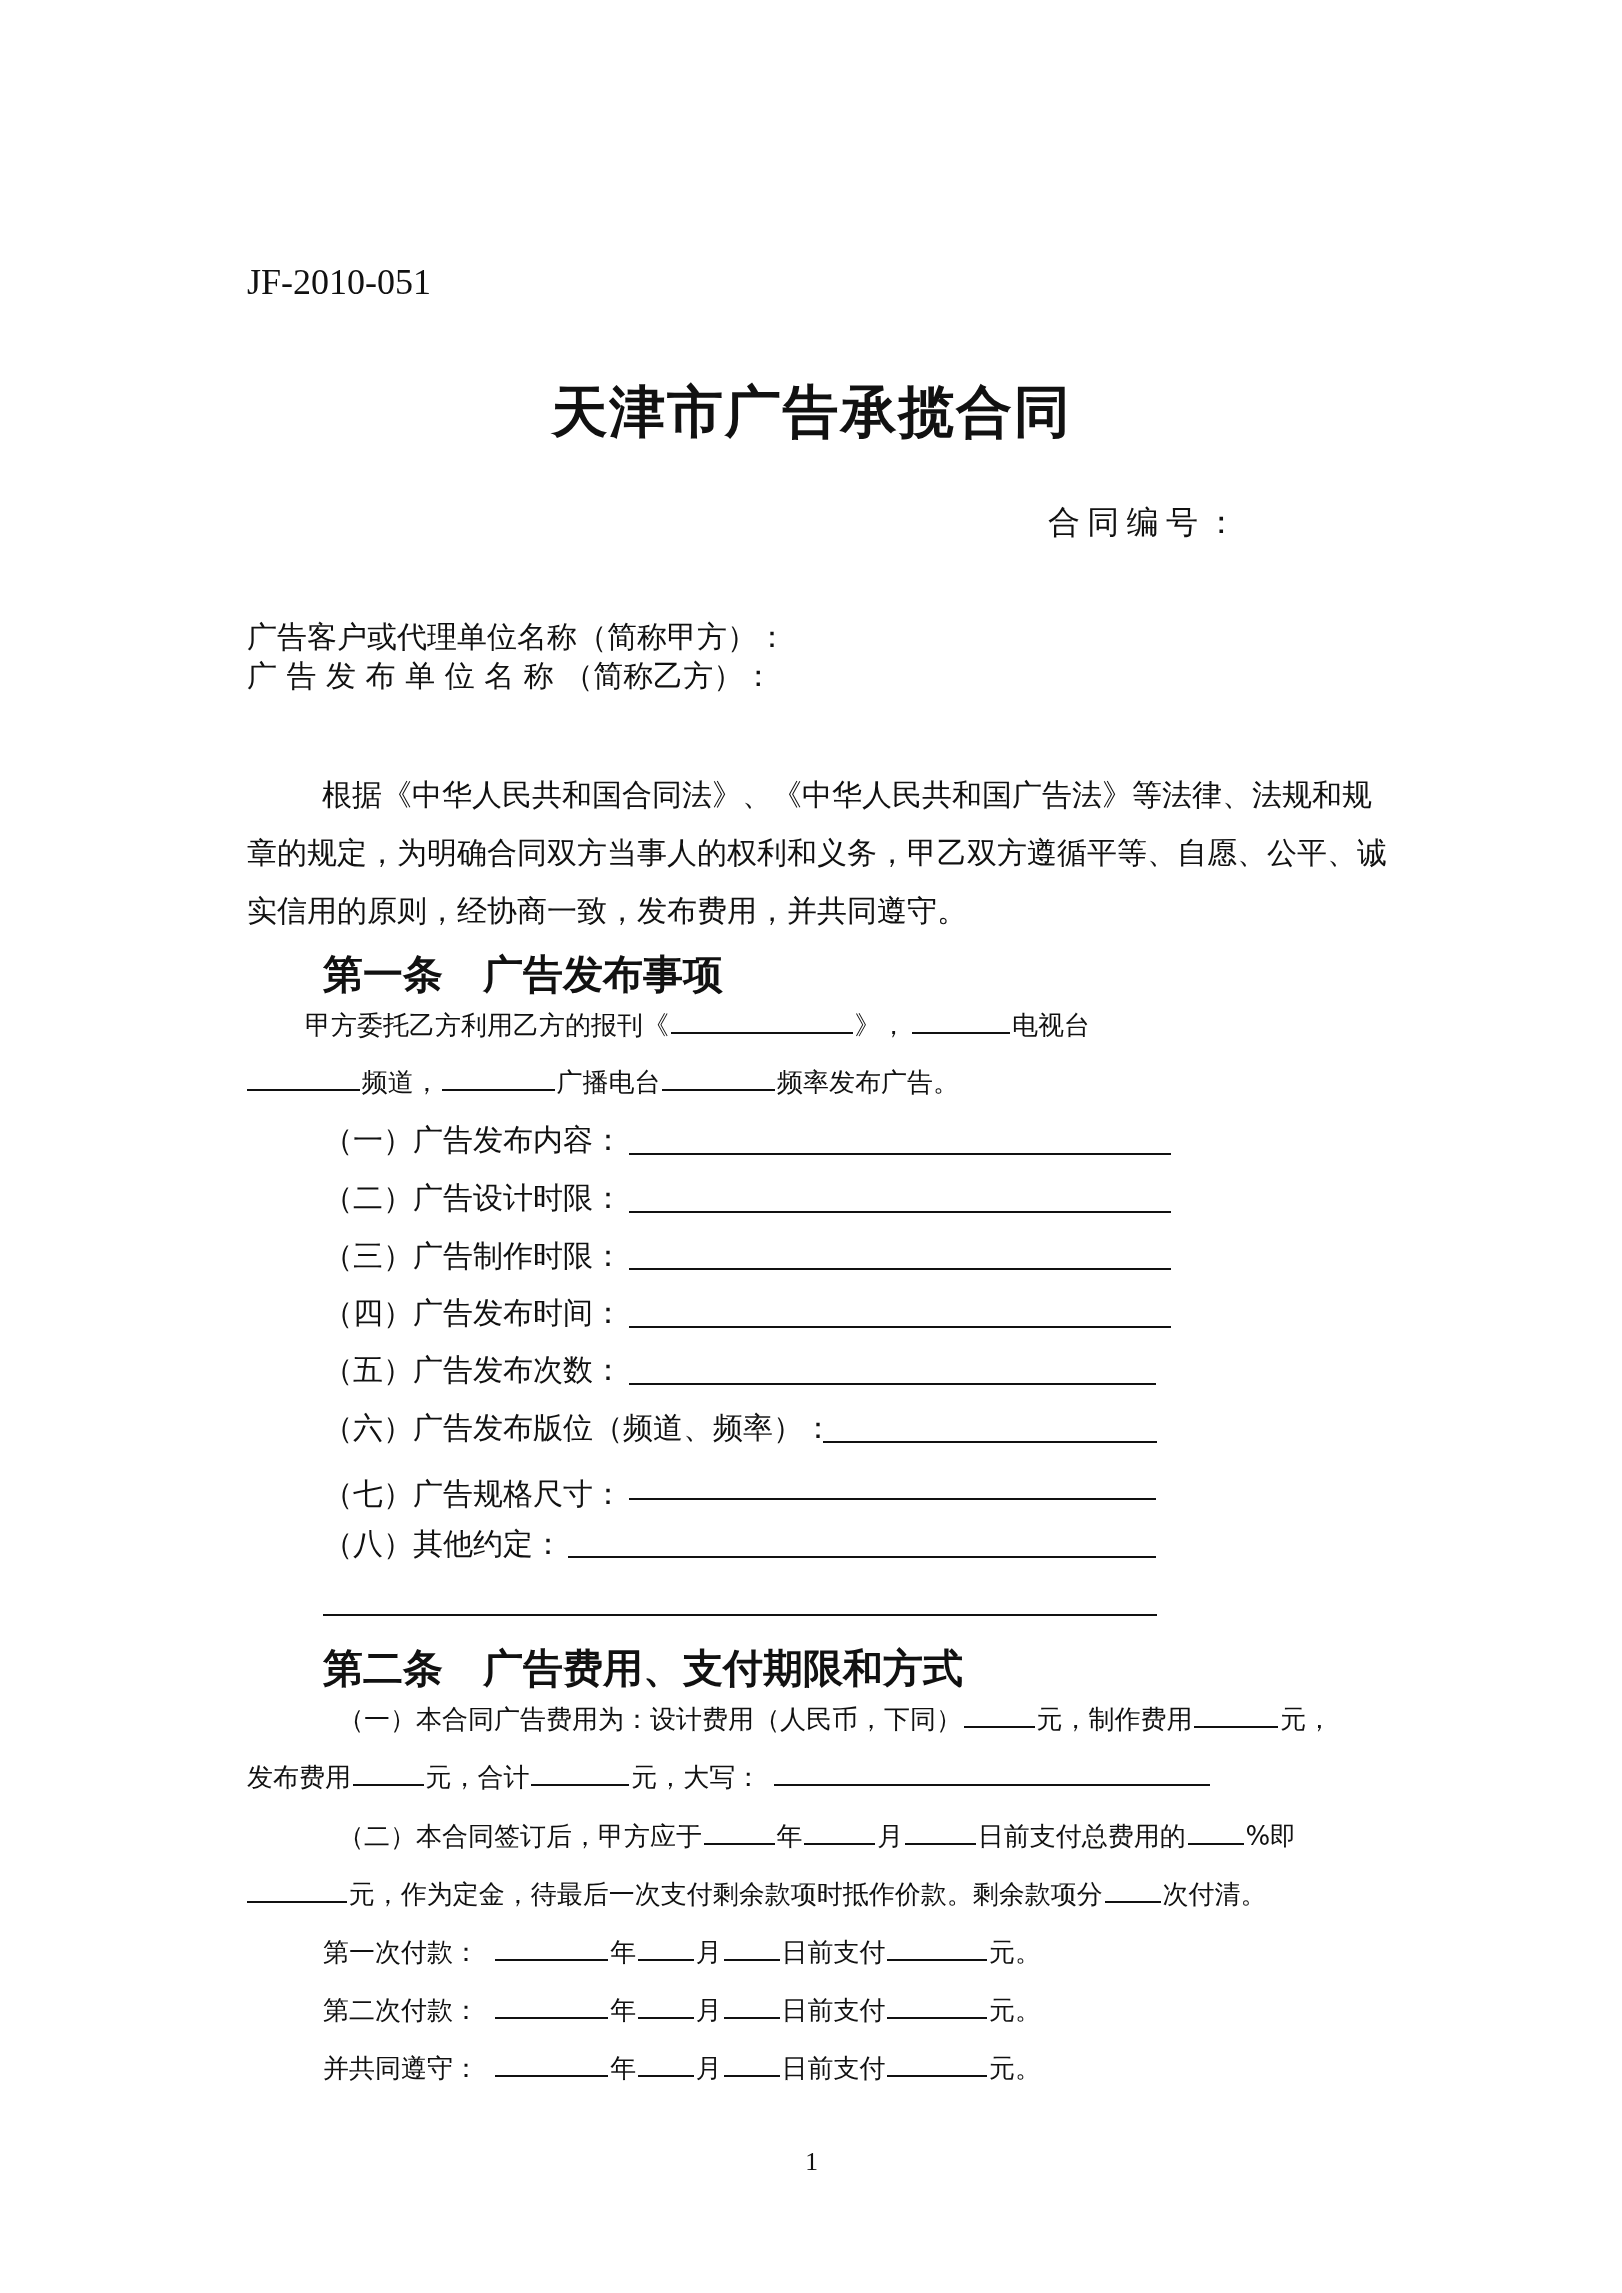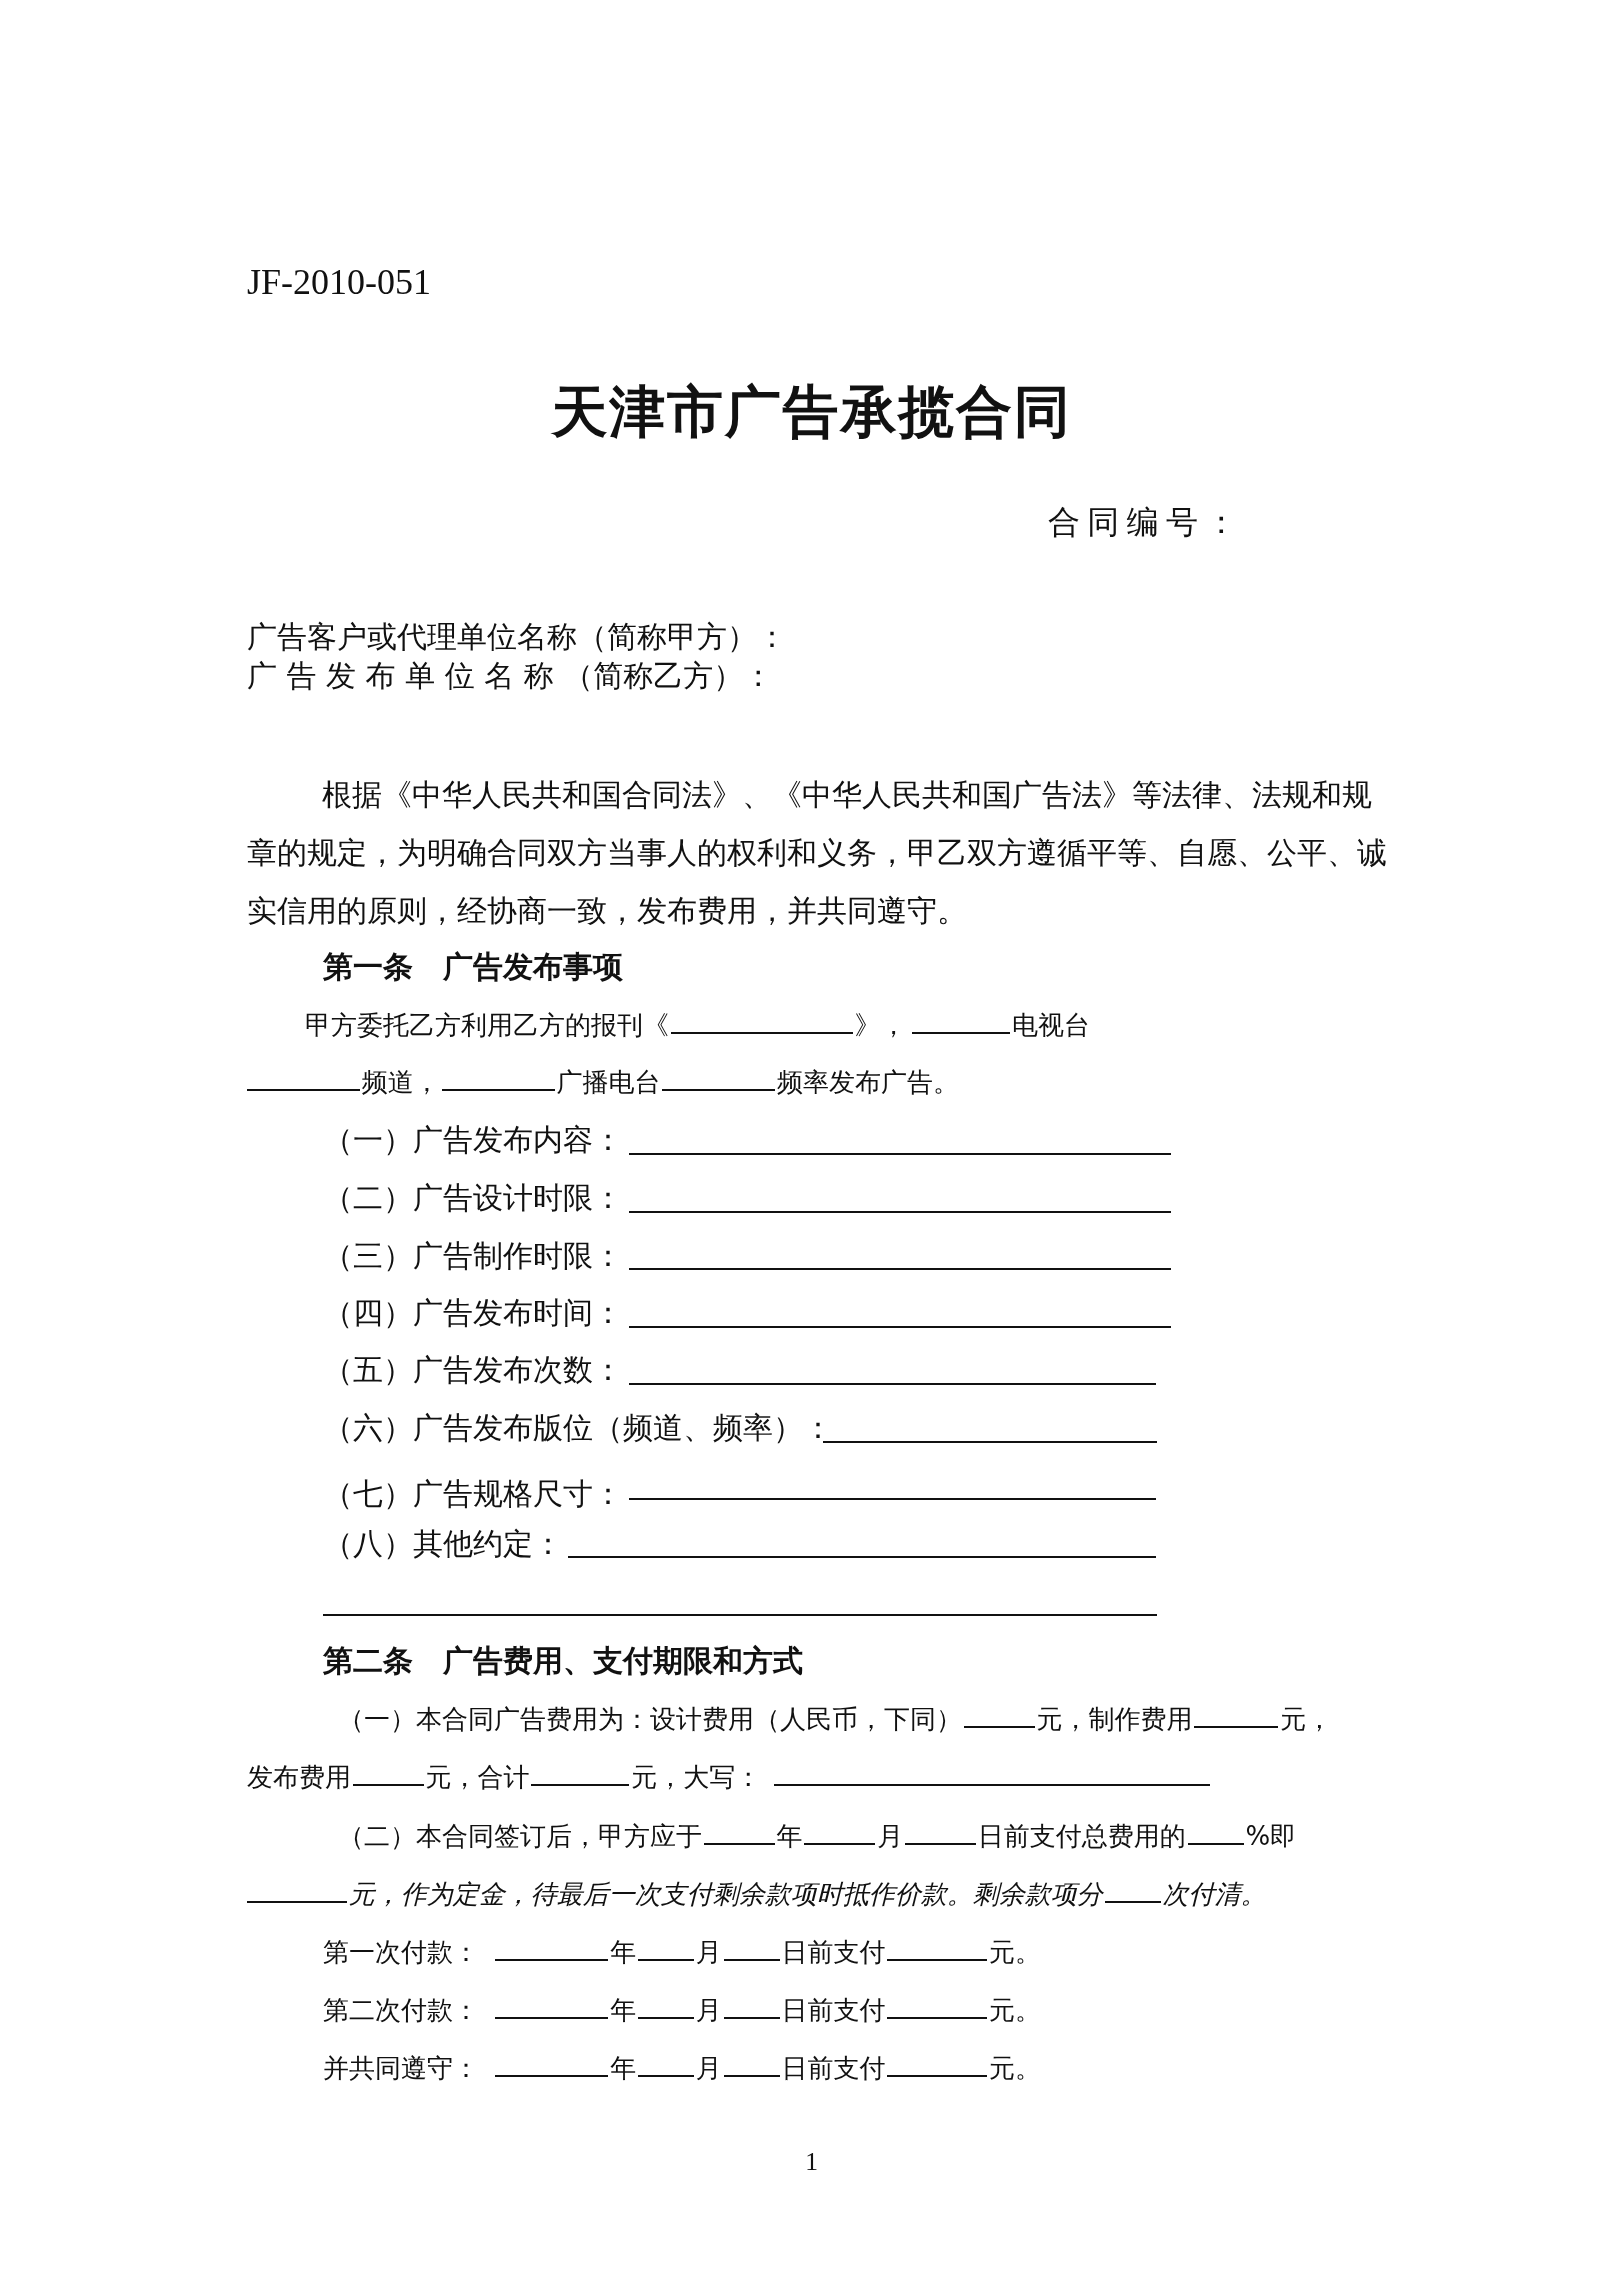--- a/index.html
+++ b/index.html
@@ -7,21 +7,21 @@
   .abs { position: absolute; white-space: nowrap; }
   .sans { font-family: "DejaVu Sans", "Liberation Sans", sans-serif; }
   .serif { font-family: "Liberation Serif", "DejaVu Serif", serif; }
   .body-text { font-size: 26px; line-height: 36px; }
   .u { display: inline-block; border-bottom: 2.7px solid #111; height: 27px; vertical-align: baseline; margin: 0 1.8px; }
   .doc-code { left: 247px; top: 216px; font-size: 36px; margin-top: 45px; }
   .title { left: 0; width: 1623px; text-align: center; top: 375px; font-size: 56px; font-weight: bold; letter-spacing: 1.8px; }
   .contract-no { left: 1048px; top: 501px; font-size: 32px; letter-spacing: 7.3px; }
   .party { font-size: 30px; }
   .para { left: 247px; width: 1146px; font-size: 30px; line-height: 58px; white-space: normal; }
-  .heading { font-weight: bold; font-size: 30px; }
+  .heading { font-weight: bold; font-size: 40px; }
   .item-label { font-size: 30px; }
   .fill-line { position: absolute; border-bottom: 2.7px solid #111; height: 0; }
   .page-num { left: 0; width: 1623px; text-align: center; top: 2147px; font-size: 25.5px; }
 </style>
 </head>
 <body>
 
 <div>
 
   <div class="abs serif doc-code">JF-2010-051</div>
@@ -73,21 +73,21 @@
   <div class="abs sans body-text" style="left:338px; top:1699px;">
     <span>（一）本合同广告费用为：设计费用（人民币，下同）</span><span class="u" style="width:71px;"></span><span>元，制作费用</span><span class="u" style="width:84px;"></span><span>元，</span>
   </div>
   <div class="abs sans body-text" style="left:247px; top:1757px;">
     <span>发布费用</span><span class="u" style="width:71px;"></span><span>元，合计</span><span class="u" style="width:98px;"></span><span>元，大写：</span><span class="u" style="width:436px;margin-left:12.7px;"></span>
   </div>
 
   <div class="abs sans body-text" style="left:338px; top:1816px;">
     <span>（二）本合同签订后，甲方应于</span><span class="u" style="width:71px;"></span><span>年</span><span class="u" style="width:71px;"></span><span>月</span><span class="u" style="width:71px;"></span><span>日前支付总费用的</span><span class="u" style="width:56px;"></span><span>%即</span>
   </div>
-  <div class="abs sans body-text" style="left:247px; top:1874px;font-style:italic;">
+  <div class="abs sans body-text" style="left:247px; top:1874px;">
     <span class="u" style="width:100px;margin-left:0;"></span><span>元，作为定金，待最后一次支付剩余款项时抵作价款。剩余款项分</span><span class="u" style="width:56px;"></span><span>次付清。</span>
   </div>
 
   <div class="abs sans body-text" style="left:323px; top:1932px;">
     <span>第一次付款：</span><span class="u" style="width:113px;margin-left:16.4px;"></span><span>年</span><span class="u" style="width:56px;"></span><span>月</span><span class="u" style="width:56px;"></span><span>日前支付</span><span class="u" style="width:100px;"></span><span>元。</span>
   </div>
   <div class="abs sans body-text" style="left:323px; top:1990px;">
     <span>第二次付款：</span><span class="u" style="width:113px;margin-left:16.4px;"></span><span>年</span><span class="u" style="width:56px;"></span><span>月</span><span class="u" style="width:56px;"></span><span>日前支付</span><span class="u" style="width:100px;"></span><span>元。</span>
   </div>
   <div class="abs sans body-text" style="left:323px; top:2048px;">

